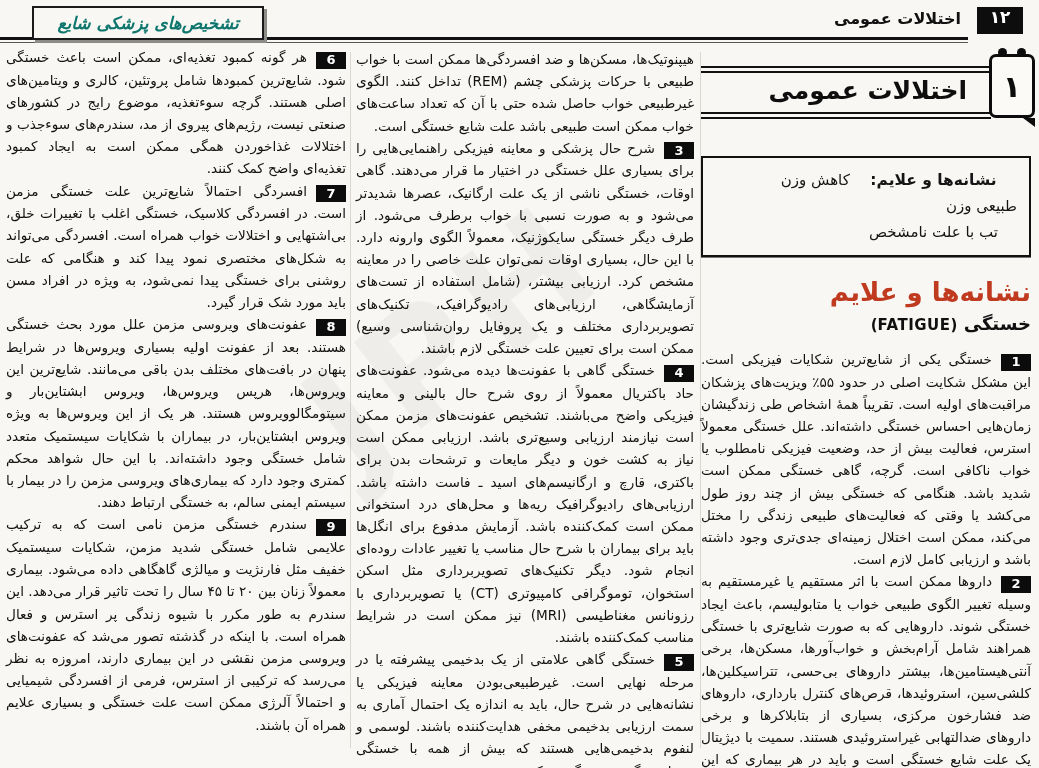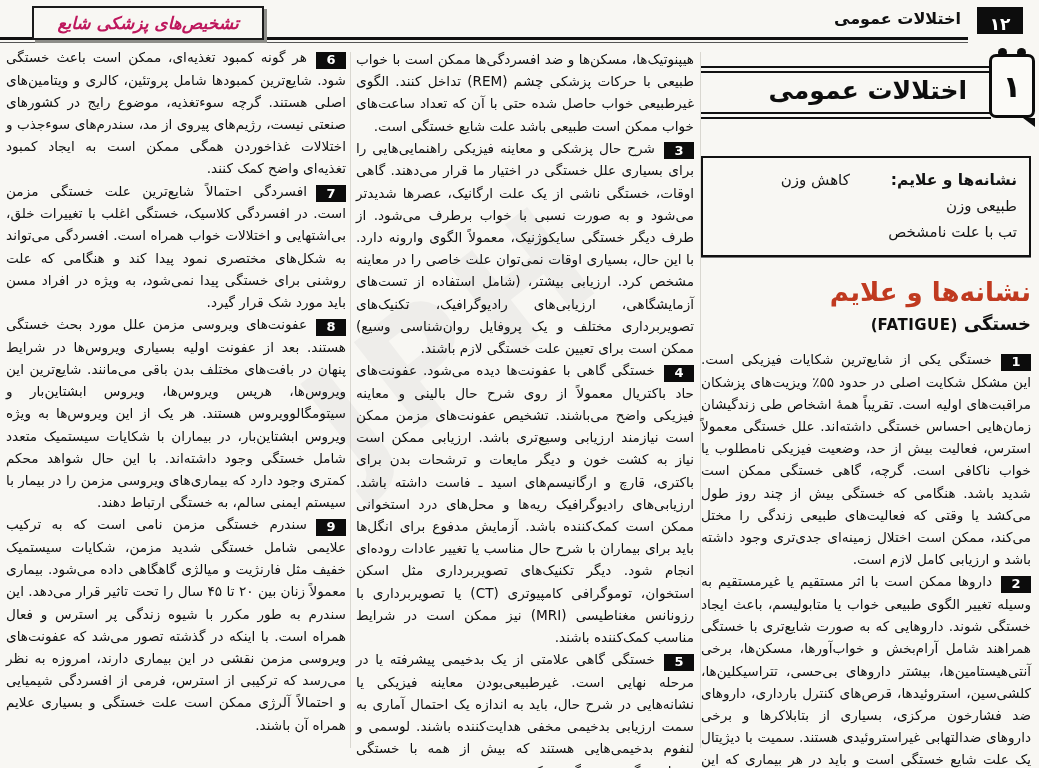--- a/index.html
+++ b/index.html
@@ -10,38 +10,38 @@
     direction:rtl;
   }
   .page {
     position:relative; width:1039px; height:768px;
     background:#f8f7f3; overflow:hidden;
     color:#151515;
   }
   
   .pagenum-box {
     position:absolute; top:7px; right:16px; width:46px; height:27px;
-    background:#0d0d0d; color:#fff; display:flex; align-items:flex-end; justify-content:center;
+    background:#0d0d0d; color:#fff; display:flex; align-items:flex-start; justify-content:center;
     font-size:17px; font-weight:bold;
   }
   .running-header {
     position:absolute; top:9px; right:78px; font-size:16px; font-weight:bold; color:#111;
   }
   .header-rule {
     position:absolute; top:37px; left:0; width:968px; height:3px; background:#111;
   }
   .header-rule2 {
     position:absolute; top:42px; left:0; width:968px; height:1px; background:#555;
   }
   .book-title-box {
     position:absolute; top:6px; left:32px; width:232px; height:34px;
     border:2px solid #1a1a1a; background:#f8f7f3;
     box-shadow:3px 3px 0 #8d8d88;
     display:flex; align-items:center; justify-content:center;
-    font-size:17px; font-weight:bold; font-style:italic; color:#be185d;
+    font-size:17px; font-weight:bold; font-style:italic; color:#0f766e;
     z-index:3;
   }
   
   .col-rule { position:absolute; top:52px; bottom:20px; width:1px; background:#d9d7d0; }
   .col-rule.r1 { left:700px; }
   .col-rule.r2 { left:350px; }
   
   .watermark {
     position:absolute; top:250px; left:290px;
     font-size:150px; font-weight:bold; color:rgba(110,110,125,0.07);
@@ -78,21 +78,21 @@
     position:absolute; top:66px; right:-4px; width:0; height:0; z-index:2;
     border-left:12px solid transparent; border-top:9px solid #0c0c0c;
   }
   
   .signs-box {
     border:2px solid #111; background:#f8f7f3;
     padding:9px 12px 10px 10px; margin-bottom:20px;
     box-shadow:0 1px 0 #777;
   }
   .signs-row { display:flex; line-height:26px; font-size:15px; }
-  .signs-label { flex:0 0 55%; }
+  .signs-label { flex:0 0 55%;text-align:center; }
   .signs-label.bold { font-weight:bold; font-size:15.5px; }
   .signs-value { flex:1; text-align:right; }
   
   .section-heading { font-size:26px; font-weight:bold; color:#c03a20; margin:2px 0 6px; }
   .sub-heading { font-size:18px; font-weight:bold; color:#101010; margin-bottom:14px; }
   .sub-heading .latin { font-size:15px; letter-spacing:0.5px; }
   
   .item { font-size:13.6px; line-height:22.2px; text-align:justify; color:#121212; }
   .item p { display:inline; }
   .num {

